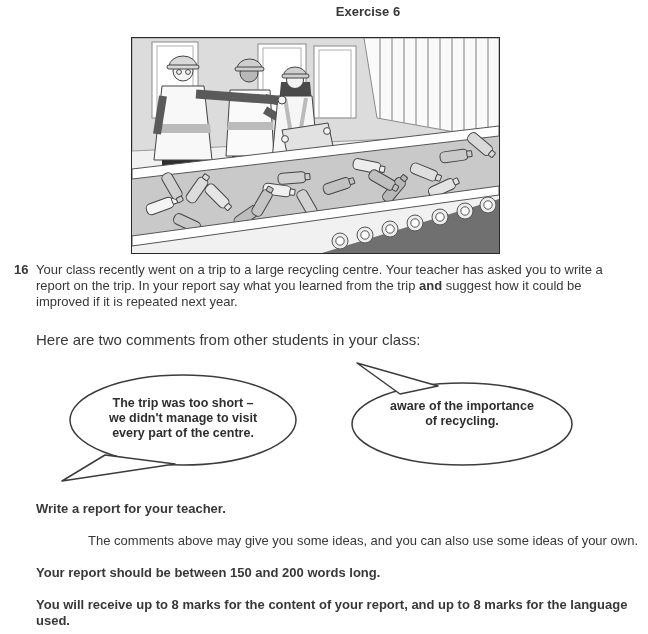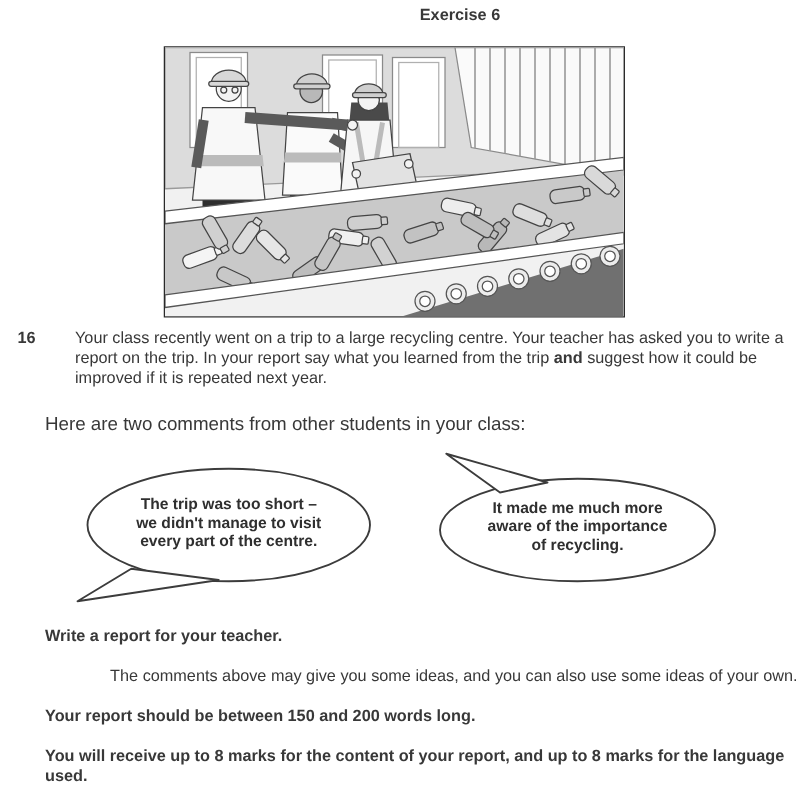--- a/index.html
+++ b/index.html
@@ -2,21 +2,21 @@
 <html><head>
 <meta charset="utf-8">
 <style>
   html,body{margin:0;padding:0;background:#ffffff;}
   body{width:648px;height:634px;position:relative;overflow:hidden;
        font-family:"Liberation Sans","DejaVu Sans",sans-serif;color:#383838;}
   .abs{position:absolute;}
   #title{top:4px;left:0;width:648px;text-align:center;font-weight:bold;font-size:13px;margin-left:44px;}
   #figure{left:131px;top:37px;width:367px;height:215px;border:1.5px solid #2a2a2a;box-sizing:content-box;background:#fff;}
   #figure svg{display:block;}
-  .q-row{left:14px;top:262px;width:622px;display:flex;font-size:13px;line-height:16.2px;gap:24px;}
+  .q-row{left:14px;top:262px;width:622px;display:flex;font-size:13px;line-height:16.2px;}
   .q-num{width:22px;font-weight:bold;flex:0 0 22px;}
   .q-text{width:600px;}
   .bold{font-weight:bold;}
   .lead{left:36px;top:332px;width:600px;font-size:15px;line-height:16px;}
   #bubble-shapes{left:0;top:352px;}
   .bubble-text{text-align:center;font-weight:bold;font-size:12.5px;line-height:15px;color:#2f2f2f;}
   #bubble1-text{left:83px;top:396px;width:200px;}
   #bubble2-text{left:362px;top:399px;width:200px;}
   .para{left:36px;width:602px;font-size:13px;line-height:16px;}
   #task{top:501px;font-weight:bold;}
@@ -174,21 +174,20 @@
     <polygon points="400,42 357,11 438,34" stroke-linejoin="round"></polygon>
   </g>
 </svg>
 
 <div id="bubble1-text" class="abs bubble-text">
   <div>The trip was too short –</div>
   <div>we didn't manage to visit</div>
   <div>every part of the centre.</div>
 </div>
 <div id="bubble2-text" class="abs bubble-text">
-  <div>It made me much more</div>
   <div>aware of the importance</div>
   <div>of recycling.</div>
 </div>
 
 <div id="task" class="abs para">Write a report for your teacher.</div>
 <div id="hint" class="abs para">The comments above may give you some ideas, and you can also use some ideas of your own.</div>
 <div id="length-req" class="abs para">Your report should be between 150 and 200 words long.</div>
 <div id="marks" class="abs para">You will receive up to 8 marks for the content of your report, and up to 8 marks for the language used.</div>
 
 </body></html>

